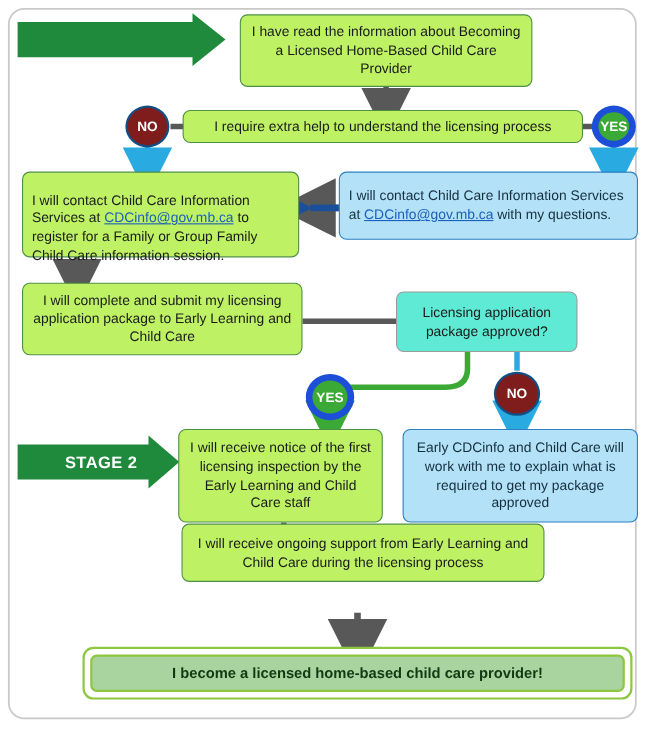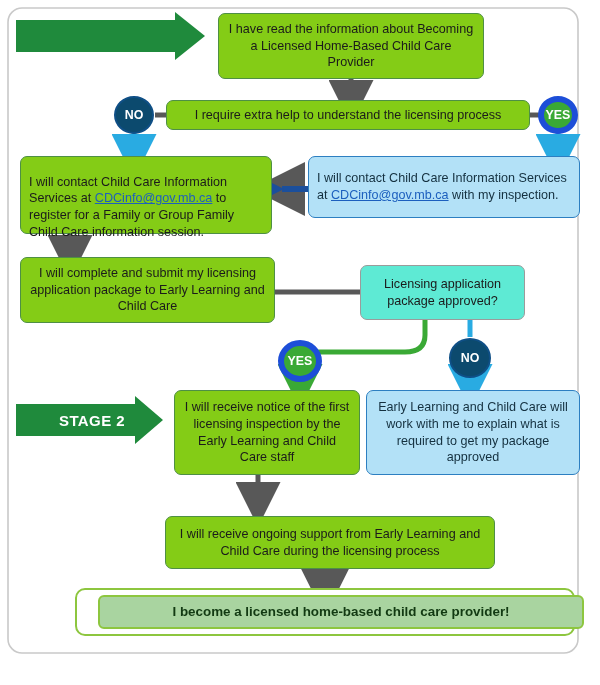--- a/index.html
+++ b/index.html
@@ -31,21 +31,21 @@
     align-items: center;
     justify-content: center;
     text-align: center;
     font-size: 12.6px;
     line-height: 1.32;
     color: #1b1b1b;
     border-radius: 7px;
     padding: 6px 8px;
   }
   .green-box {
-    background: #84cc16;
+    background: #bef264;
     border: 1.6px solid #4e8f45;
   }
   .blue-box {
     background: #b3e1f7;
     border: 1.6px solid #2d7fc1;
     color: #14303f;
   }
   .grey-box {
     background: #5eead4;
     border: 1.6px solid #9b9b9b;
@@ -53,21 +53,20 @@
   }
   .final-box {
     background: #a9d4a0;
     border: 2px solid #8dc63f;
     outline: 2px solid #8dc63f;
     outline-offset: 3px;
     font-weight: bold;
     font-size: 13.4px;
     color: #123a12;
     border-radius: 6px;
-    margin-left: 16px;
   }
   .final-wrap {
     position: absolute;
     box-sizing: border-box;
     border: 2px solid #8dc63f;
     border-radius: 10px;
     padding: 5px;
     background: #ffffff;
   }
   .final-wrap .final-box {
@@ -86,21 +85,21 @@
     box-sizing: border-box;
     border-radius: 50%;
     display: flex;
     align-items: center;
     justify-content: center;
     font-weight: bold;
     font-size: 12.4px;
     color: #ffffff;
   }
   .badge-no {
-    background: #0c4a6e;
+    background: #7f1d1d;
     border: 2px solid #0f4f86;
   }
   .badge-yes {
     background: #3aa935;
     border: 6px solid #1d4ed8;
   }
   .stage-label {
     position: absolute;
     display: flex;
     align-items: center;
@@ -185,49 +184,49 @@
   </div>
 
   <div class="node green-box" style="left:20px; top:156px; width:252px; height:78px; text-align:left; justify-content:flex-start;">
     <span style="display:block;margin-top:24px;">
       <span>I will contact Child Care Information Services at </span><a class="link" href="#">CDCinfo@gov.mb.ca</a><span> to register for a Family or Group Family Child Care information session.</span>
     </span>
   </div>
 
   <div class="node blue-box" style="left:308px; top:156px; width:272px; height:62px; text-align:left; justify-content:flex-start;">
     <span style="display:block;">
-      <span>I will contact Child Care Information Services at </span><a class="link" href="#">CDCinfo@gov.mb.ca</a><span> with my inspection.</span>
+      <span>I will contact Child Care Information Services at </span><a class="link" href="#">CDCinfo@gov.mb.ca</a><span> with my questions.</span>
     </span>
   </div>
 
   <div class="node green-box" style="left:20px; top:257px; width:255px; height:66px;">
     <span>I will complete and submit my licensing application package to Early Learning and Child Care</span>
   </div>
 
   <div class="node grey-box" style="left:360px; top:265px; width:165px; height:55px;">
     <span>Licensing application package approved?</span>
   </div>
 
   <div class="badge badge-yes" style="left:278px; top:340px; width:44px; height:42px;">
     <span>YES</span>
   </div>
 
   <div class="badge badge-no" style="left:449px; top:338px; width:42px; height:40px;">
     <span>NO</span>
   </div>
 
-  <div class="node green-box" style="left:174px; top:390px; width:186px; height:85px;">
+  <div class="node green-box" style="left:162px; top:390px; width:186px; height:85px;">
     <span>I will receive notice of the first licensing inspection by the Early Learning and Child Care staff</span>
   </div>
 
   <div class="node blue-box" style="left:366px; top:390px; width:214px; height:85px;">
-    <span>Early Learning and Child Care will work with me to explain what is required to get my package approved</span>
-  </div>
-
-  <div class="node green-box" style="left:165px; top:516px; width:330px; height:53px;">
+    <span>Early CDCinfo and Child Care will work with me to explain what is required to get my package approved</span>
+  </div>
+
+  <div class="node green-box" style="left:165px; top:476px; width:330px; height:53px;">
     <span>I will receive ongoing support from Early Learning and Child Care during the licensing process</span>
   </div>
 
   <div class="final-wrap" style="left:75px; top:588px; width:500px; height:48px;">
     <div class="node final-box">
       <span>I become a licensed home-based child care provider!</span>
     </div>
   </div>
 
 </div>

